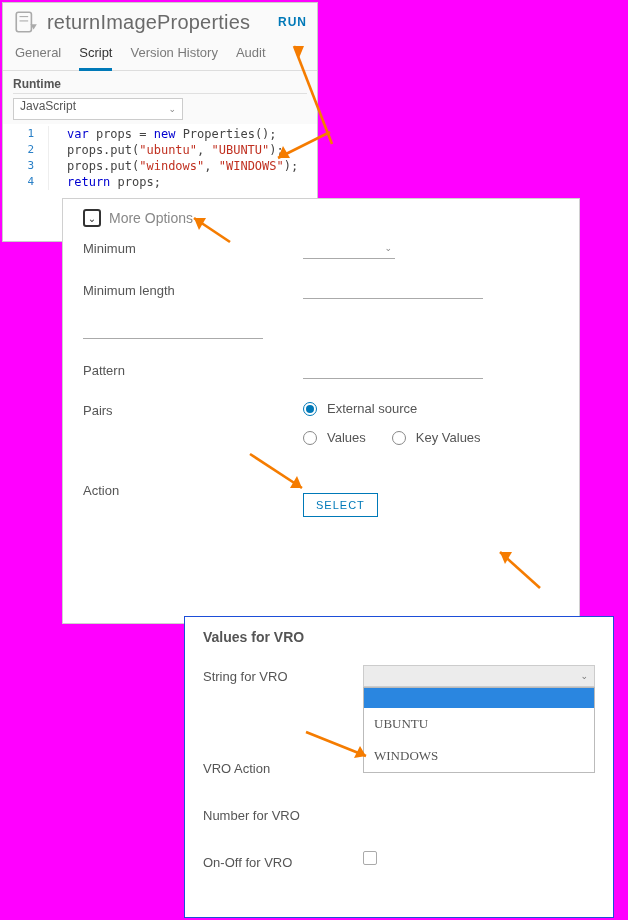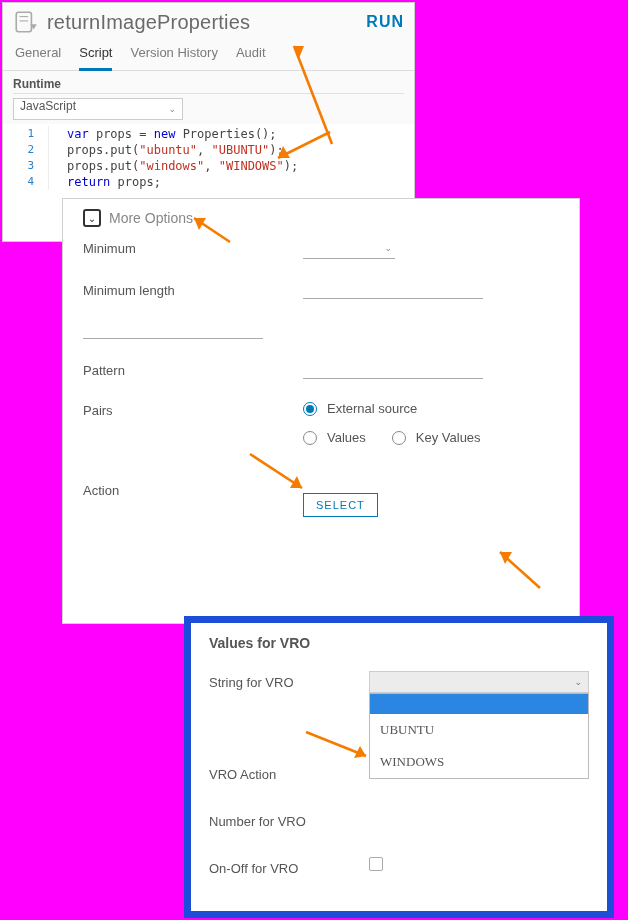--- a/index.html
+++ b/index.html
@@ -13,21 +13,21 @@
     font-size: 13px;
     color: #565656;
     position: relative;
     overflow: hidden;
   }
 
   
   .panel-editor {
     position: absolute;
     left: 2px; top: 2px;
-    width: 413px;
+    width: 316px;
     height: 240px;
     background: #fff;
     border: 1px solid #ccc;
   }
   .editor-header {
     display: flex;
     align-items: center;
     padding: 6px 10px 2px 10px;
     background: #fafafa;
   }
@@ -37,21 +37,21 @@
     opacity: .75;
   }
   .action-title {
     flex: 1;
     font-size: 20px;
     font-weight: 300;
     color: #6a6a6a;
     letter-spacing: .2px;
   }
   .run-btn {
-    font-size: 16px;
+    font-size: 12px;
     font-weight: 600;
     color: #0079b8;
     letter-spacing: 1px;
     cursor: pointer;
   }
   .tabs {
     display: flex;
     gap: 18px;
     padding: 8px 12px 0 12px;
     border-bottom: 1px solid #ddd;
@@ -195,21 +195,21 @@
     cursor: pointer;
   }
 
   
   .panel-vro {
     position: absolute;
     left: 184px; top: 616px;
     width: 430px;
     height: 302px;
     background: #fff;
-    border: 7px solid #1d4ed8;
+    border: 1px solid #1d4ed8;
     padding: 12px 18px;
   }
   .vro-title { font-size: 14px; font-weight: 600; color: #555; margin-bottom: 20px; }
   .vro-row { display: flex; align-items: flex-start; margin: 0 0 28px 0; }
   .vro-label { width: 160px; font-size: 13px; color: #555; padding-top: 4px; }
   .vro-field { flex: 1; position: relative; }
   .dd-closed {
     height: 22px;
     background: #ececec;
     border: 1px solid #ccc;

